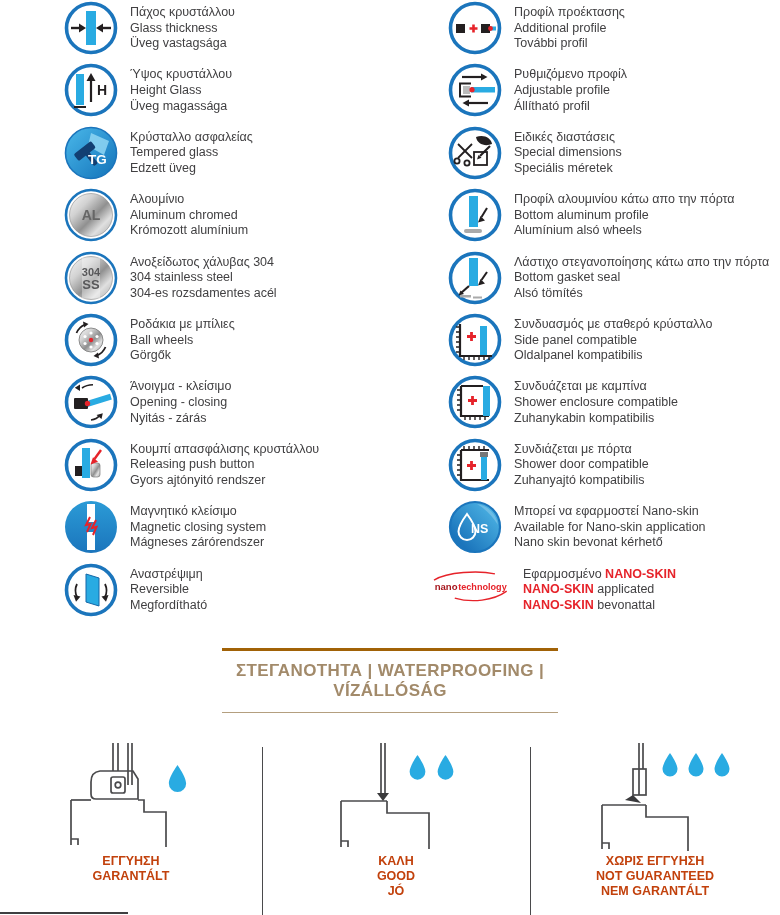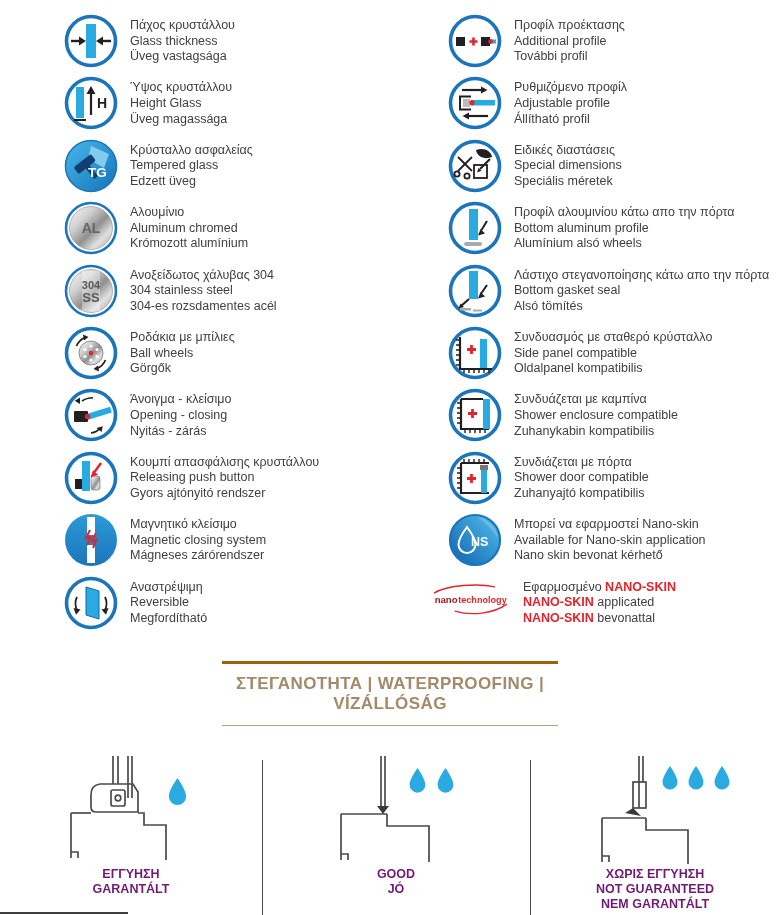--- a/index.html
+++ b/index.html
@@ -1,38 +1,38 @@
 <!DOCTYPE html>
 <html><head>
 <meta charset="utf-8">
 <style>
   html,body{margin:0;padding:0;background:#fff;}
   .page{position:relative;width:780px;height:915px;background:#fff;overflow:hidden;
         font-family:"Liberation Sans",sans-serif;color:#414042;}
   svg text{font-family:"Liberation Sans",sans-serif;}
   .defs{position:absolute;width:0;height:0;}
-  .legend{display:grid;grid-template-columns:390px 390px;padding-top:13px;}
+  .legend{display:grid;grid-template-columns:390px 390px;}
   .col{display:flex;flex-direction:column;}
   .entry{height:62.4px;display:flex;align-items:flex-start;}
   .col-left .entry{padding-left:63px;}
   .col-right .entry{padding-left:57px;}
   .ic{width:56px;height:56px;flex:0 0 56px;margin-right:11px;}
   .txt{padding-top:5px;font-size:12.5px;line-height:15.6px;white-space:nowrap;}
   .red{color:#e6232a;font-weight:700;}
   .logo{flex:0 0 84px;width:84px;height:36px;margin:7px 0 0 -19px;margin-right:0;}
   .logo + .txt{margin-left:11px;}
   .wp-header{width:336px;margin:24px auto 0;text-align:center;
              border-top:3px solid #a16207;border-bottom:1px solid #b49f7f;
              padding:10px 0 11px;color:#a28a6a;font-size:17px;font-weight:700;letter-spacing:.4px;}
   .wp-body{position:relative;display:grid;grid-template-columns:262px 268px 250px;
            margin-top:28px;height:184px;}
   .wp-divider{position:absolute;top:6px;bottom:0;width:1px;background:#4a4a4c;}
   .wp-col{overflow:hidden;}
   .wp-diagram{height:110px;display:flex;justify-content:center;align-items:flex-start;padding-top:2px;}
-  .wp-labels{text-align:center;font-weight:700;font-size:12.5px;line-height:15px;margin-top:1px;color:#701a75;}
+  .wp-labels{text-align:center;font-weight:700;font-size:12.5px;line-height:15px;margin-top:1px;color:#c2410c;}
   .cut-rule{position:absolute;left:0;bottom:1px;width:128px;height:2px;background:#3f3f41;}
 </style>
 </head>
 <body>
 
 <div class="page">
 
   <svg class="defs" aria-hidden="true">
     <defs>
       <linearGradient id="gMetal" x1="0" y1="0" x2="1" y2="1">
@@ -437,20 +437,21 @@
             <path d="M60,58 H106"></path>
             <path d="M106,58 V70 H148 V106"></path>
             <path d="M60,58 V104 M60,98 H67 V104"></path>
           </g>
           <polygon points="96,50 108,50 102,58" fill="#3a3a3c"></polygon>
           <use href="#drop" transform="translate(126,12) scale(1.05)"></use>
           <use href="#drop" transform="translate(154,12) scale(1.05)"></use>
         </svg>
       </div>
       <div class="wp-labels">
+        <div>ΚΑΛΗ</div>
         <div>GOOD</div>
         <div>JÓ</div>
       </div>
 
     </div>
 
     <div class="wp-col">
       <div class="wp-diagram">
         <svg width="230" height="108" viewBox="0 0 230 108">
           <g stroke="#4a4a4c" stroke-width="1.7" fill="none">

